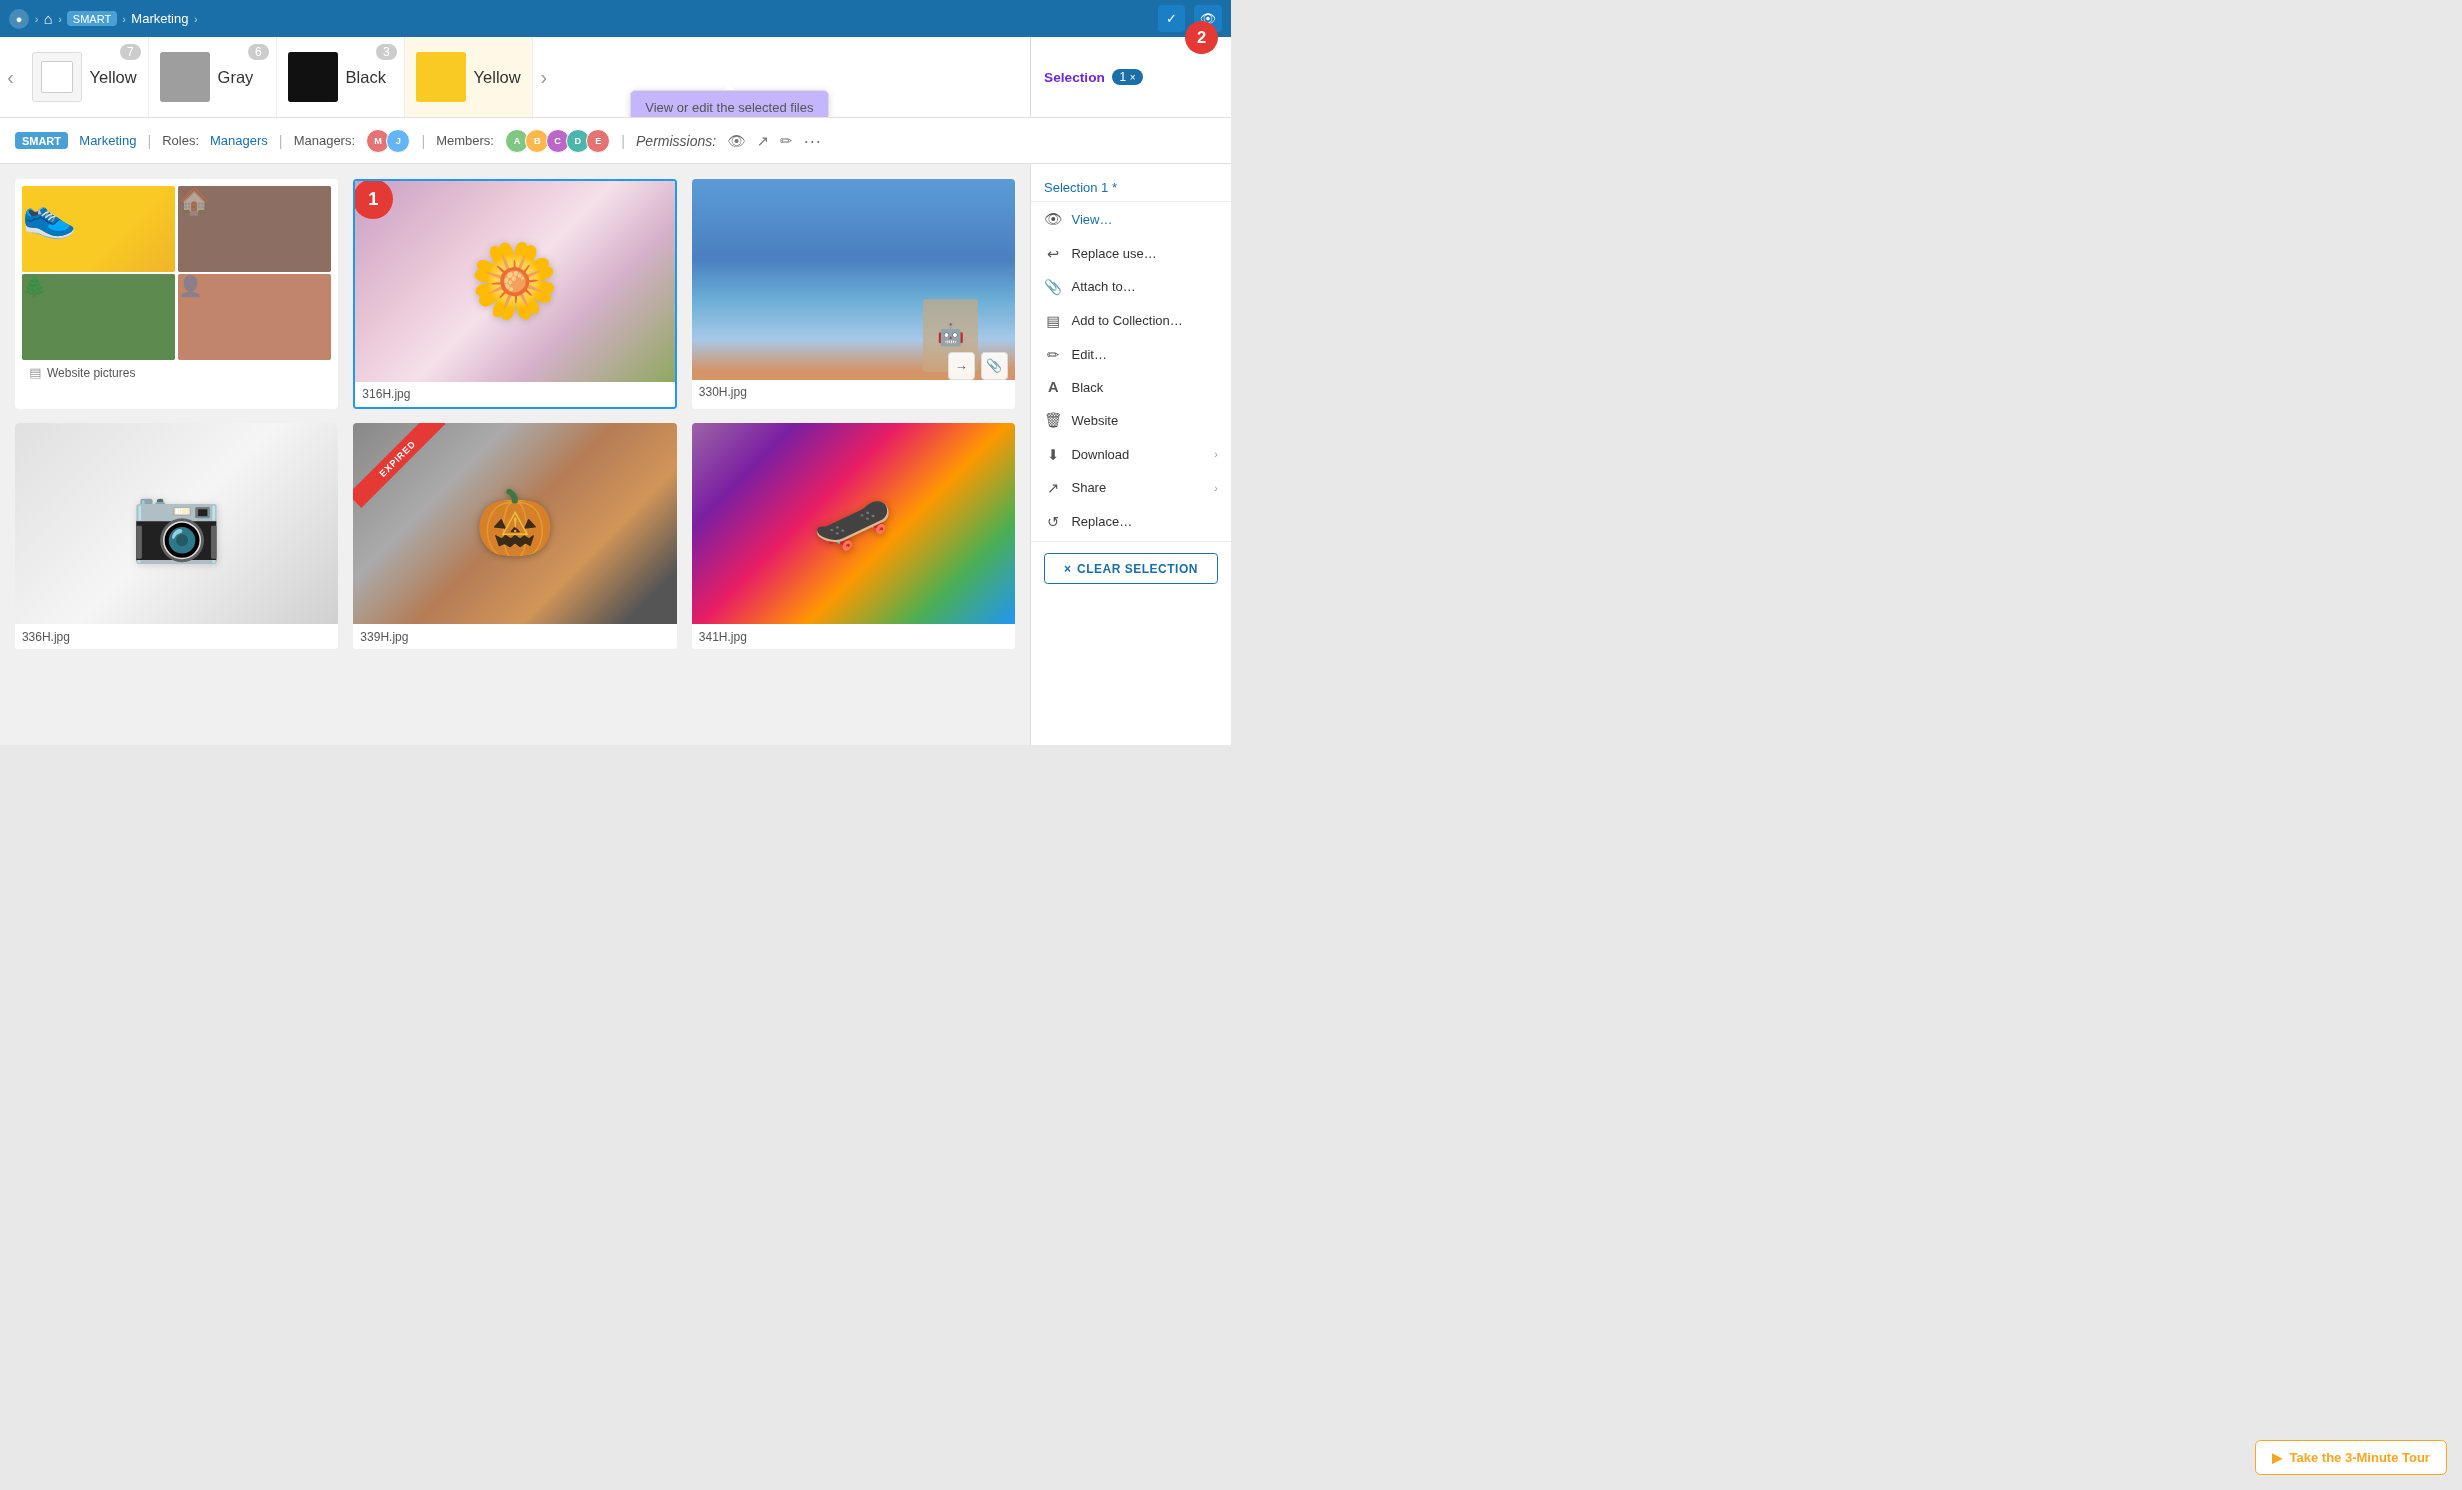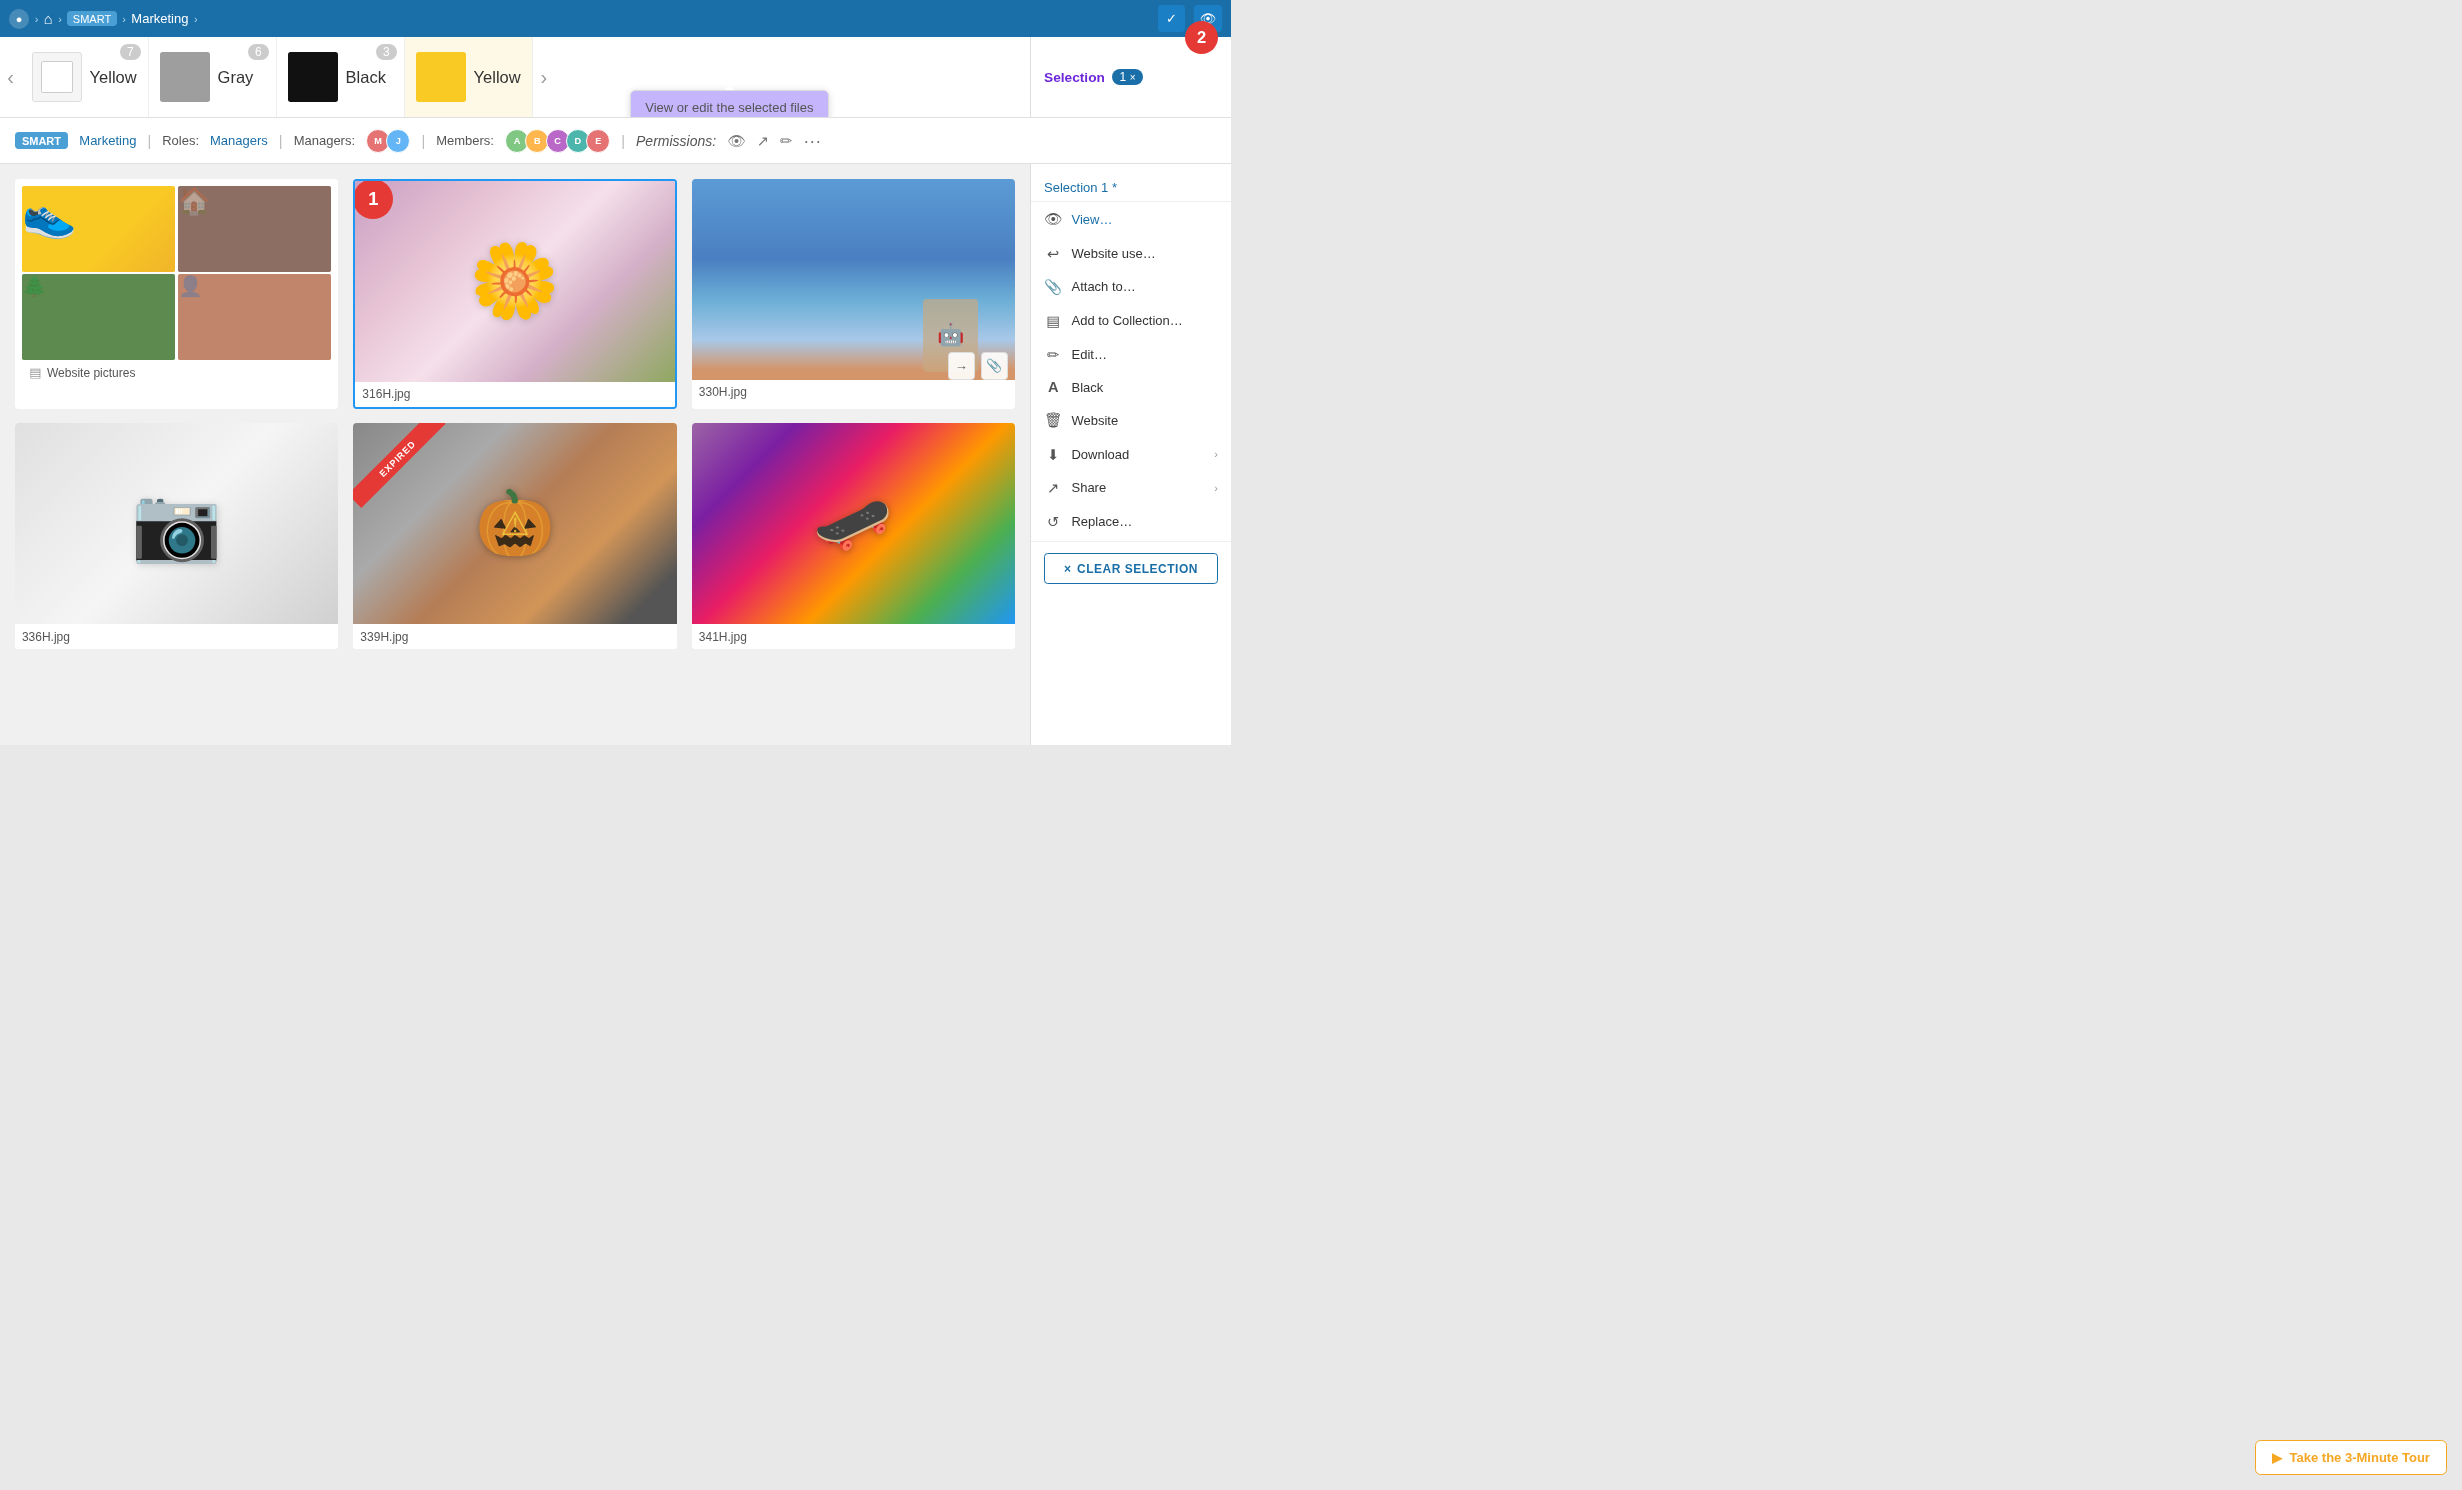--- a/index.html
+++ b/index.html
@@ -485,21 +485,21 @@
     <div class="sel-tab-header">
       <span class="sel-tab-name">Selection 1 *</span>
     </div>
 
     <div class="panel-item view-item">
       <span class="pi-icon">👁</span>
       <span>View…</span>
     </div>
     <div class="panel-item">
       <span class="pi-icon">↩</span>
-      <span>Website use…</span>
+      <span>Replace use…</span>
     </div>
     <div class="panel-item">
       <span class="pi-icon">📎</span>
       <span>Attach to…</span>
     </div>
     <div class="panel-item">
       <span class="pi-icon">▤</span>
       <span>Add to Collection…</span>
     </div>
     <div class="panel-item">

